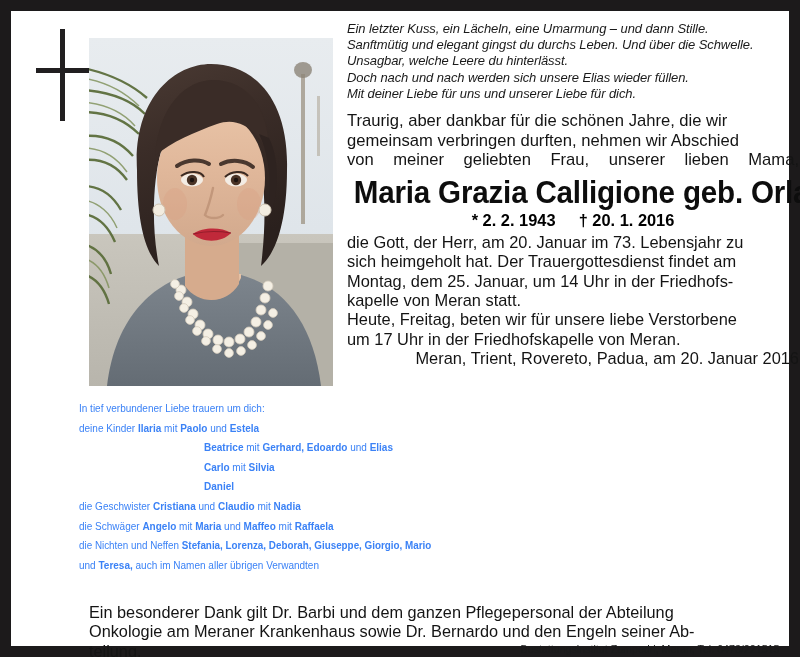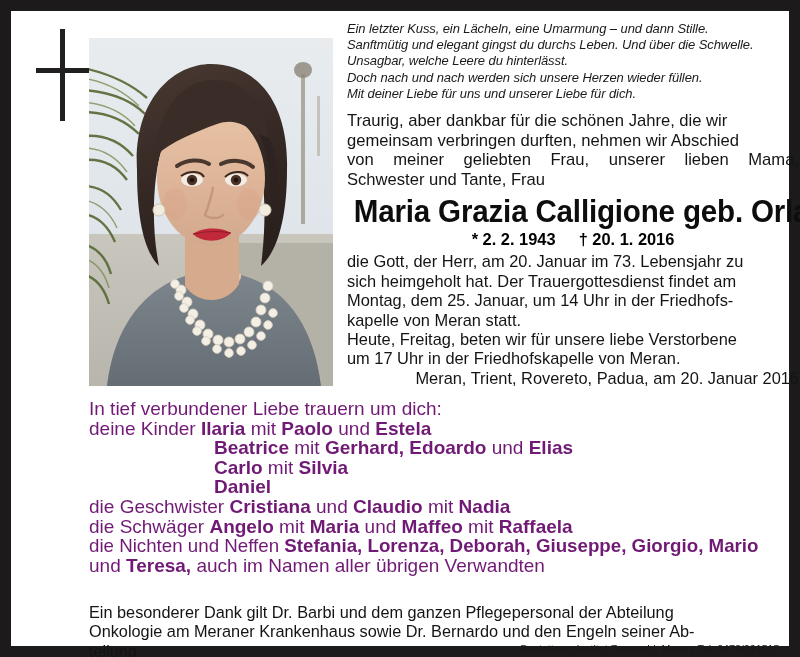--- a/index.html
+++ b/index.html
@@ -124,26 +124,26 @@
     margin-top: 2px;
     font-size: 16.4px;
     line-height: 19.4px;
     color: #141414;
   }
   .body2 .nw { white-space: nowrap; text-align: right; }
 
   
   .lower {
     position: absolute;
-    left: 78px;
+    left: 68px;
     top: 388px;
     width: 710px;
-    font-size: 19px;
+    font-size: 10px;
     line-height: 19.6px;
-    color: #701a75;
+    color: #3b82f6;
   }
   .lower .row { white-space: nowrap; }
   .lower b { font-weight: bold; }
   .indent { padding-left: 125px; }
 
   .squeeze {
     display: inline-block;
     transform: scaleX(0.985);
     transform-origin: left center;
   }
@@ -306,29 +306,28 @@
         </g>
       </svg>
     </div>
 
     <div class="rightcol">
 
       <div class="poem">
         <div>Ein letzter Kuss, ein Lächeln, eine Umarmung – und dann Stille.</div>
         <div>Sanftmütig und elegant gingst du durchs Leben. Und über die Schwelle.</div>
         <div>Unsagbar, welche Leere du hinterlässt.</div>
-        <div>Doch nach und nach werden sich unsere Herzen wieder füllen.</div>
+        <div>Doch nach und nach werden sich unsere Elias wieder füllen.</div>
         <div>Mit deiner Liebe für uns und unserer Liebe für dich.</div>
       </div>
 
       <div class="intro">
         <div>Traurig, aber dankbar für die schönen Jahre, die wir</div>
         <div>gemeinsam verbringen durften, nehmen wir Abschied</div>
         <div class="l3">von meiner geliebten Frau, unserer lieben Mama,</div>
-        <div>Schwester und Tante, Frau</div>
       </div>
 
       <div class="name">Maria Grazia Calligione geb. Orlandi</div>
 
       <div class="dates">
         <span>*</span>
         <span>2. 2. 1943</span>
         <span class="gap"></span>
         <span>†</span>
         <span>20. 1. 2016</span>

